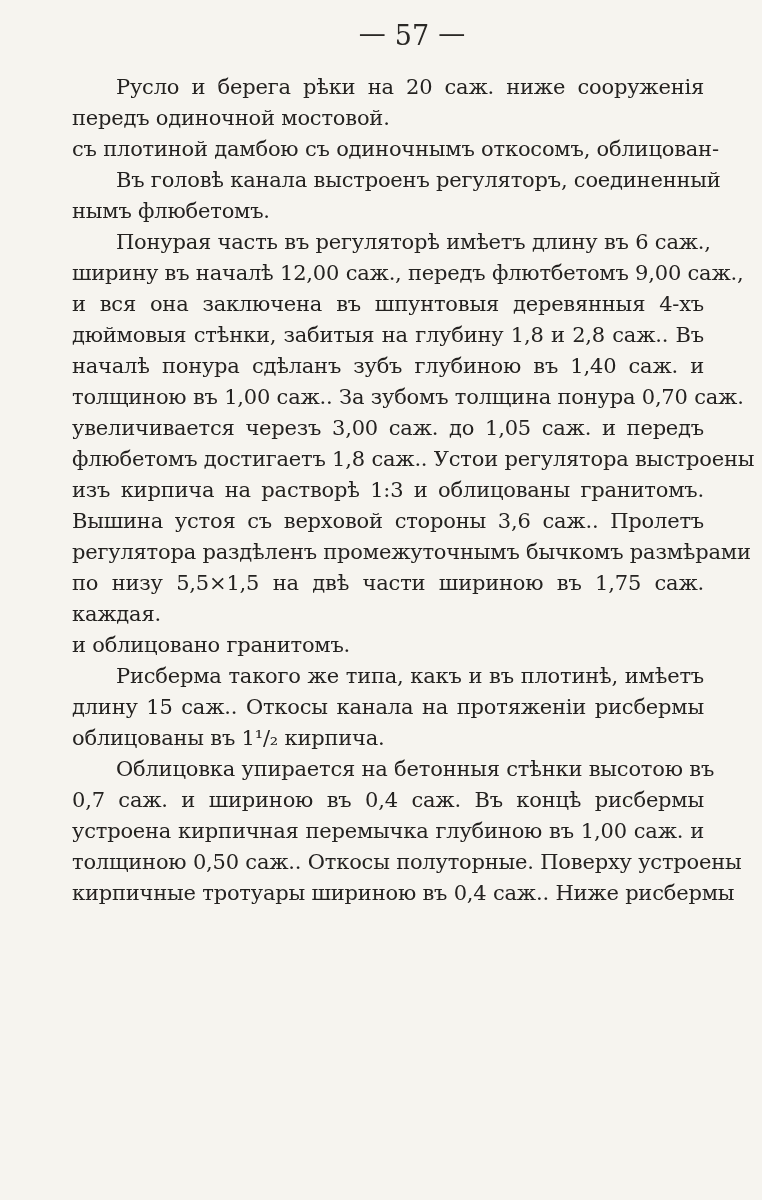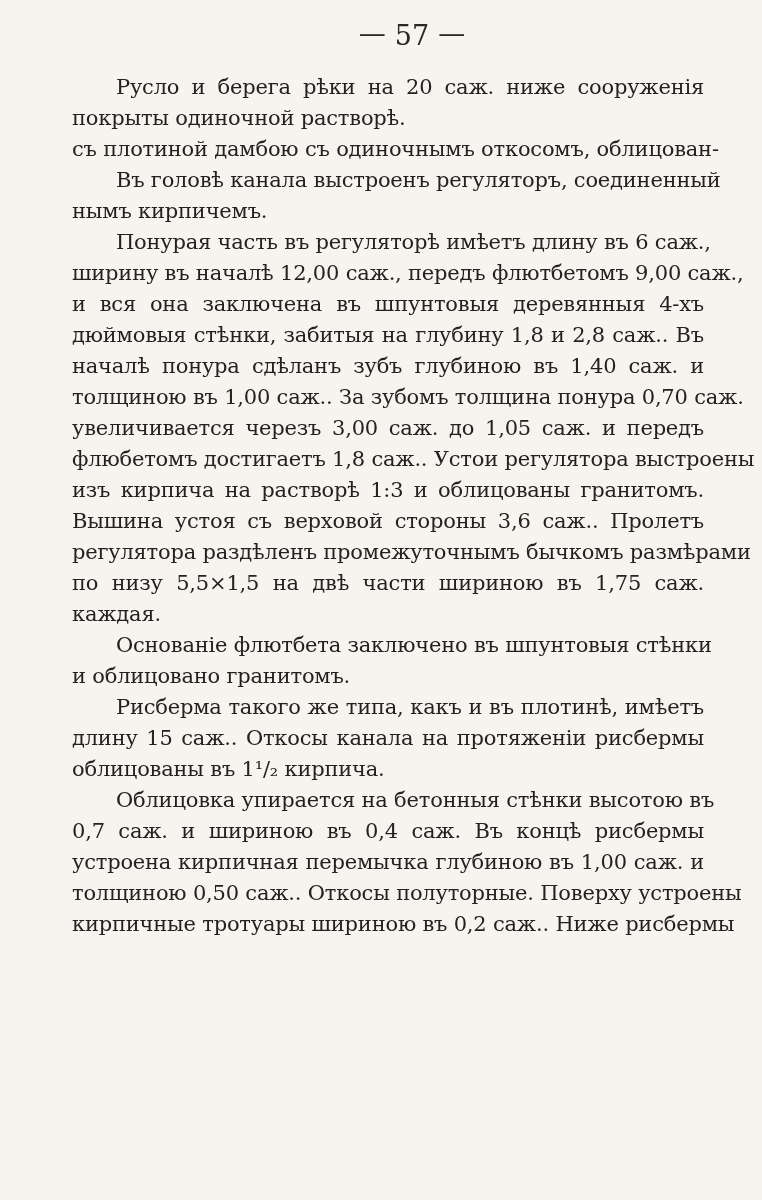--- a/index.html
+++ b/index.html
@@ -56,52 +56,51 @@
 </head>
 <body>
 
 <div class="sheet">
   <div class="page-header">
     <span class="dash">—</span><span>57</span><span class="dash">—</span>
   </div>
   <div class="text-block" id="text-block">
       <div class="paragraph">
         <div class="line para-first">Русло и берега рѣки на 20 саж. ниже сооруженія</div>
-        <div class="line para-end">покрыты одиночной растворѣ.</div>
+        <div class="line para-end">передъ одиночной мостовой.</div>
       </div>
       <div class="paragraph">
         <div class="line">съ плотиной дамбою съ одиночнымъ откосомъ, облицован-</div>
         <div class="line para-first">Въ головѣ канала выстроенъ регуляторъ, соединенный</div>
-        <div class="line para-end">нымъ кирпичемъ.</div>
+        <div class="line para-end">нымъ флюбетомъ.</div>
       </div>
       <div class="paragraph">
         <div class="line para-first">Понурая часть въ регуляторѣ имѣетъ длину въ 6 саж.,</div>
         <div class="line">ширину въ началѣ 12,00 саж., передъ флютбетомъ 9,00 саж.,</div>
         <div class="line">и вся она заключена въ шпунтовыя деревянныя 4-хъ</div>
         <div class="line">дюймовыя стѣнки, забитыя на глубину 1,8 и 2,8 саж.. Въ</div>
         <div class="line">началѣ понура сдѣланъ зубъ глубиною въ 1,40 саж. и</div>
         <div class="line">толщиною въ 1,00 саж.. За зубомъ толщина понура 0,70 саж.</div>
         <div class="line">увеличивается черезъ 3,00 саж. до 1,05 саж. и передъ</div>
         <div class="line">флюбетомъ достигаетъ 1,8 саж.. Устои регулятора выстроены</div>
         <div class="line">изъ кирпича на растворѣ 1:3 и облицованы гранитомъ.</div>
         <div class="line">Вышина устоя съ верховой стороны 3,6 саж.. Пролетъ</div>
         <div class="line">регулятора раздѣленъ промежуточнымъ бычкомъ размѣрами</div>
         <div class="line">по низу 5,5×1,5 на двѣ части шириною въ 1,75 саж.</div>
         <div class="line para-end">каждая.</div>
       </div>
       <div class="paragraph">
-        <div class="line para-first">Основаніе флютбета заключено въ шпунтовыя стѣнки</div>
         <div class="line para-end">и облицовано гранитомъ.</div>
       </div>
       <div class="paragraph">
         <div class="line para-first">Рисберма такого же типа, какъ и въ плотинѣ, имѣетъ</div>
         <div class="line">длину 15 саж.. Откосы канала на протяженіи рисбермы</div>
         <div class="line para-end">облицованы въ 1¹/₂ кирпича.</div>
       </div>
       <div class="paragraph">
         <div class="line para-first">Облицовка упирается на бетонныя стѣнки высотою въ</div>
         <div class="line">0,7 саж. и шириною въ 0,4 саж. Въ концѣ рисбермы</div>
         <div class="line">устроена кирпичная перемычка глубиною въ 1,00 саж. и</div>
         <div class="line">толщиною 0,50 саж.. Откосы полуторные. Поверху устроены</div>
-        <div class="line">кирпичные тротуары шириною въ 0,2 саж.. Ниже рисбермы</div>
+        <div class="line">кирпичные тротуары шириною въ 0,4 саж.. Ниже рисбермы</div>
       </div>
     </div>
 </div>
 
 </body></html>

